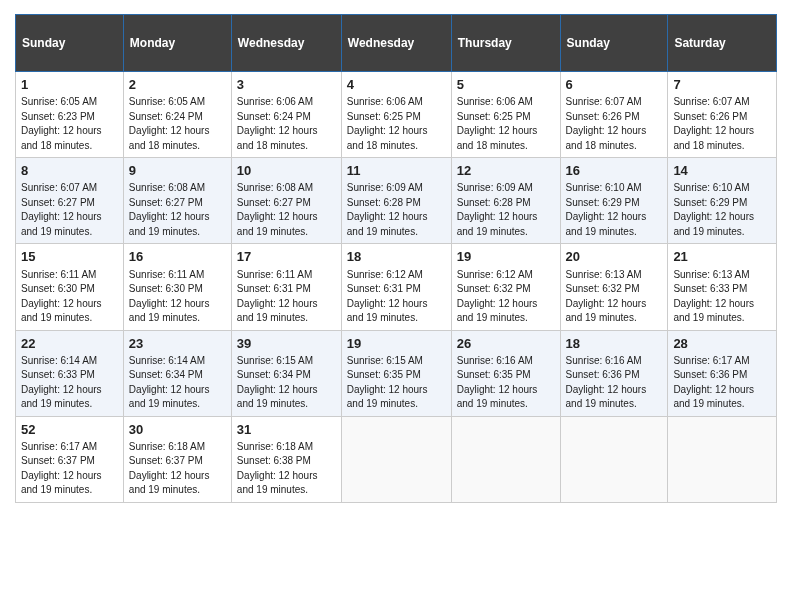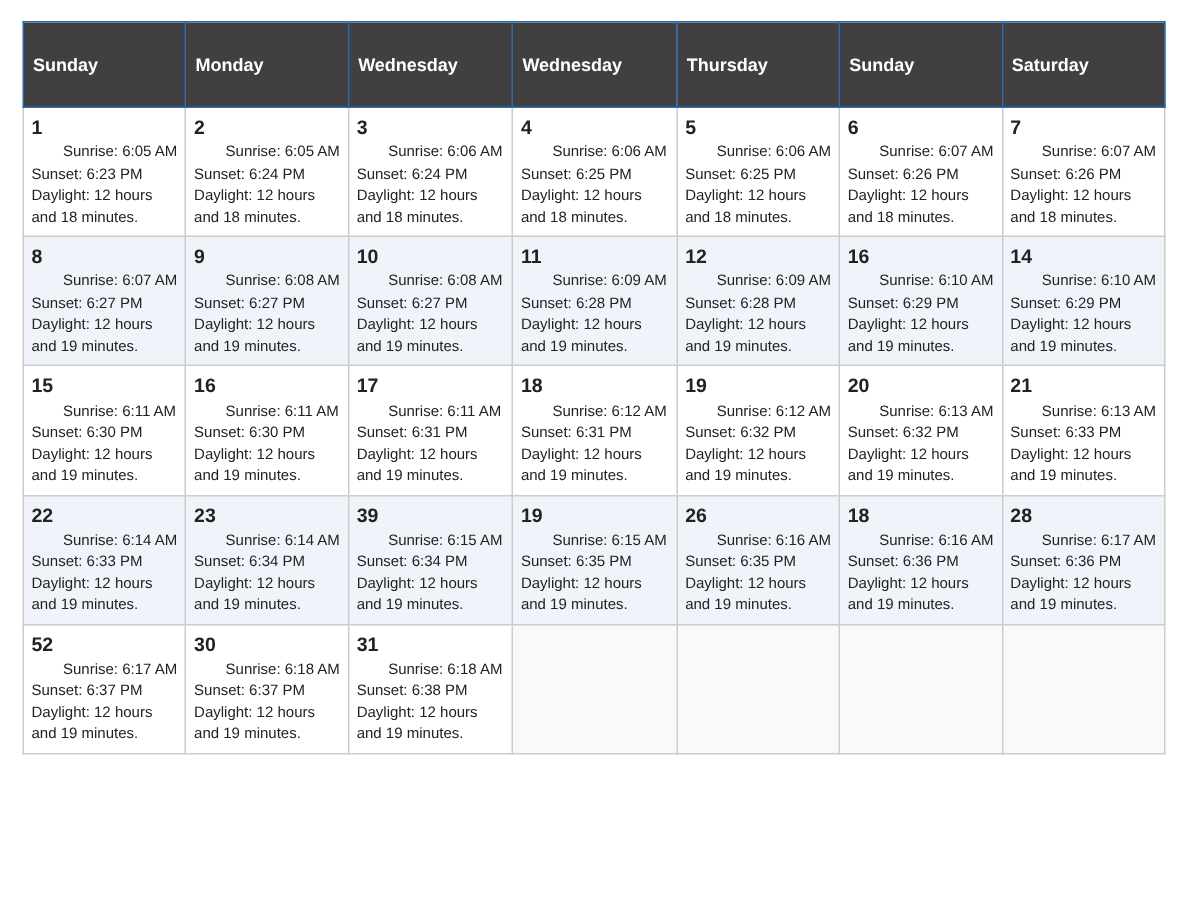--- a/index.html
+++ b/index.html
@@ -84,21 +84,20 @@
     .day-num {
       font-size: 13px;
       font-weight: bold;
       display: block;
       margin-bottom: 1px;
     }
     .day-info {
       color: #222;
       font-size: 10px;
       line-height: 1.45;
-      margin-left: 21px;
     }
     td.empty {
       background: #f9f9f9;
     }
   </style>
 </head>
 <body>
 
 <div class="page">
 

